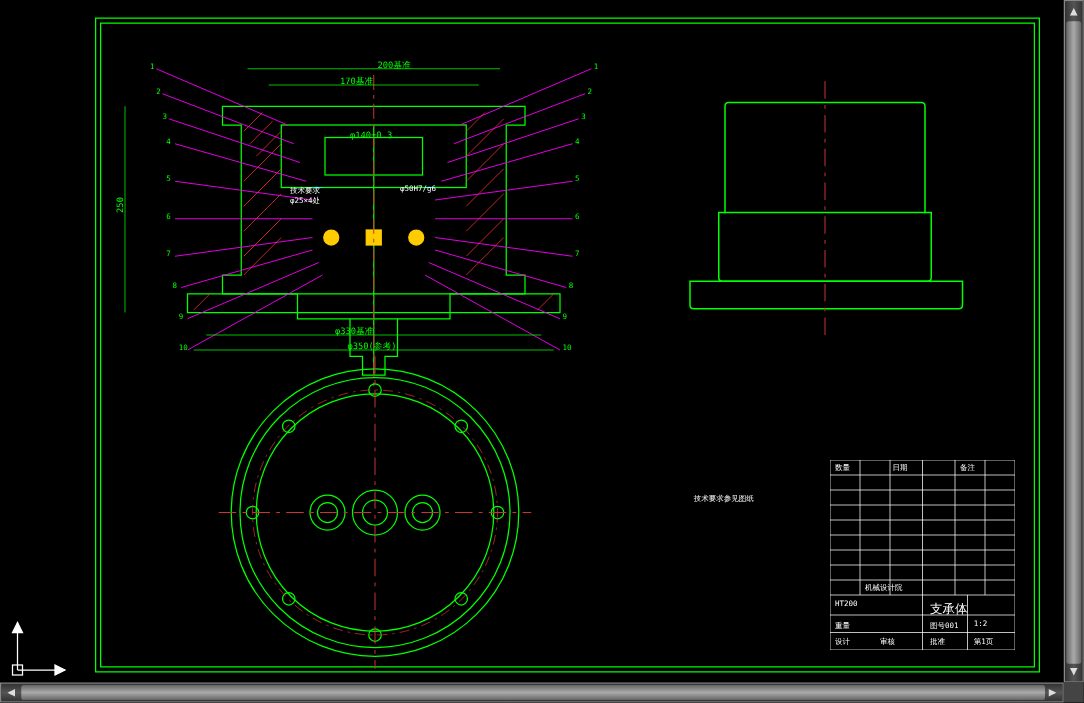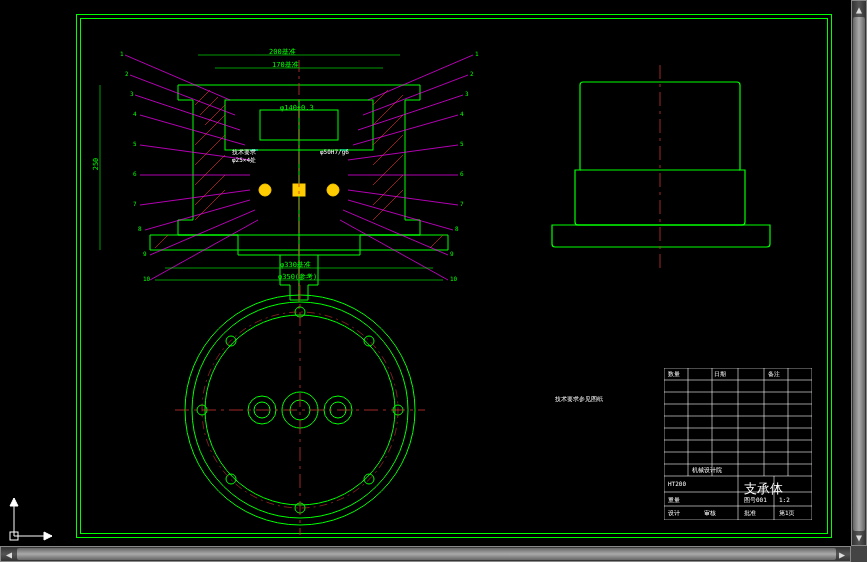--- a/index.html
+++ b/index.html
@@ -217,24 +217,24 @@
     <g stroke="#00ff00" stroke-width="0.6">
       <line x1="198" y1="55" x2="400" y2="55"></line>
       <line x1="215" y1="68" x2="383" y2="68"></line>
       <line x1="165" y1="268" x2="433" y2="268"></line>
       <line x1="155" y1="280" x2="443" y2="280"></line>
 
       <line x1="100" y1="85" x2="100" y2="250"></line>
     </g>
   </svg>
 
-  <div class="dim-text" style="left:269px; top:47px;">200基准</div>
+  <div class="dim-text" style="left:302px; top:47px;">200基准</div>
   <div class="dim-text" style="left:272px; top:60px;">170基准</div>
   <div class="dim-text" style="left:280px; top:104px;">φ140±0.3</div>
-  <div class="dim-text" style="left:280px; top:260px;">φ330基准</div>
+  <div class="dim-text" style="left:268px; top:260px;">φ330基准</div>
   <div class="dim-text" style="left:278px; top:272px;">φ350(参考)</div>
   <div class="dim-text" style="left:90px; top:160px; transform:rotate(-90deg);">250</div>
 
   <div class="leader-num" style="left:120px; top:50px;">1</div>
   <div class="leader-num" style="left:125px; top:70px;">2</div>
   <div class="leader-num" style="left:130px; top:90px;">3</div>
   <div class="leader-num" style="left:133px; top:110px;">4</div>
   <div class="leader-num" style="left:133px; top:140px;">5</div>
   <div class="leader-num" style="left:133px; top:170px;">6</div>
   <div class="leader-num" style="left:133px; top:200px;">7</div>
@@ -323,21 +323,21 @@
         <line x1="0" y1="138" x2="148" y2="138"></line>
 
         <line x1="24" y1="0" x2="24" y2="108"></line>
         <line x1="48" y1="0" x2="48" y2="108"></line>
         <line x1="74" y1="0" x2="74" y2="152"></line>
         <line x1="100" y1="0" x2="100" y2="108"></line>
         <line x1="124" y1="0" x2="124" y2="108"></line>
         <line x1="110" y1="108" x2="110" y2="152"></line>
       </g>
     </svg>
-    <div class="tb-text" style="left:80px; top:112px; font-size:13px;">支承体</div>
+    <div class="tb-text" style="left:80px; top:112px; font-size:10px;">支承体</div>
     <div class="tb-text" style="left:4px; top:112px;">HT200</div>
     <div class="tb-text" style="left:115px; top:128px;">1:2</div>
     <div class="tb-text" style="left:80px; top:128px;">图号001</div>
     <div class="tb-text" style="left:4px; top:128px;">重量</div>
     <div class="tb-text" style="left:4px; top:141px;">设计</div>
     <div class="tb-text" style="left:40px; top:141px;">审核</div>
     <div class="tb-text" style="left:80px; top:141px;">批准</div>
     <div class="tb-text" style="left:115px; top:141px;">第1页</div>
     <div class="tb-text" style="left:4px; top:2px;">数量</div>
     <div class="tb-text" style="left:104px; top:2px;">备注</div>

